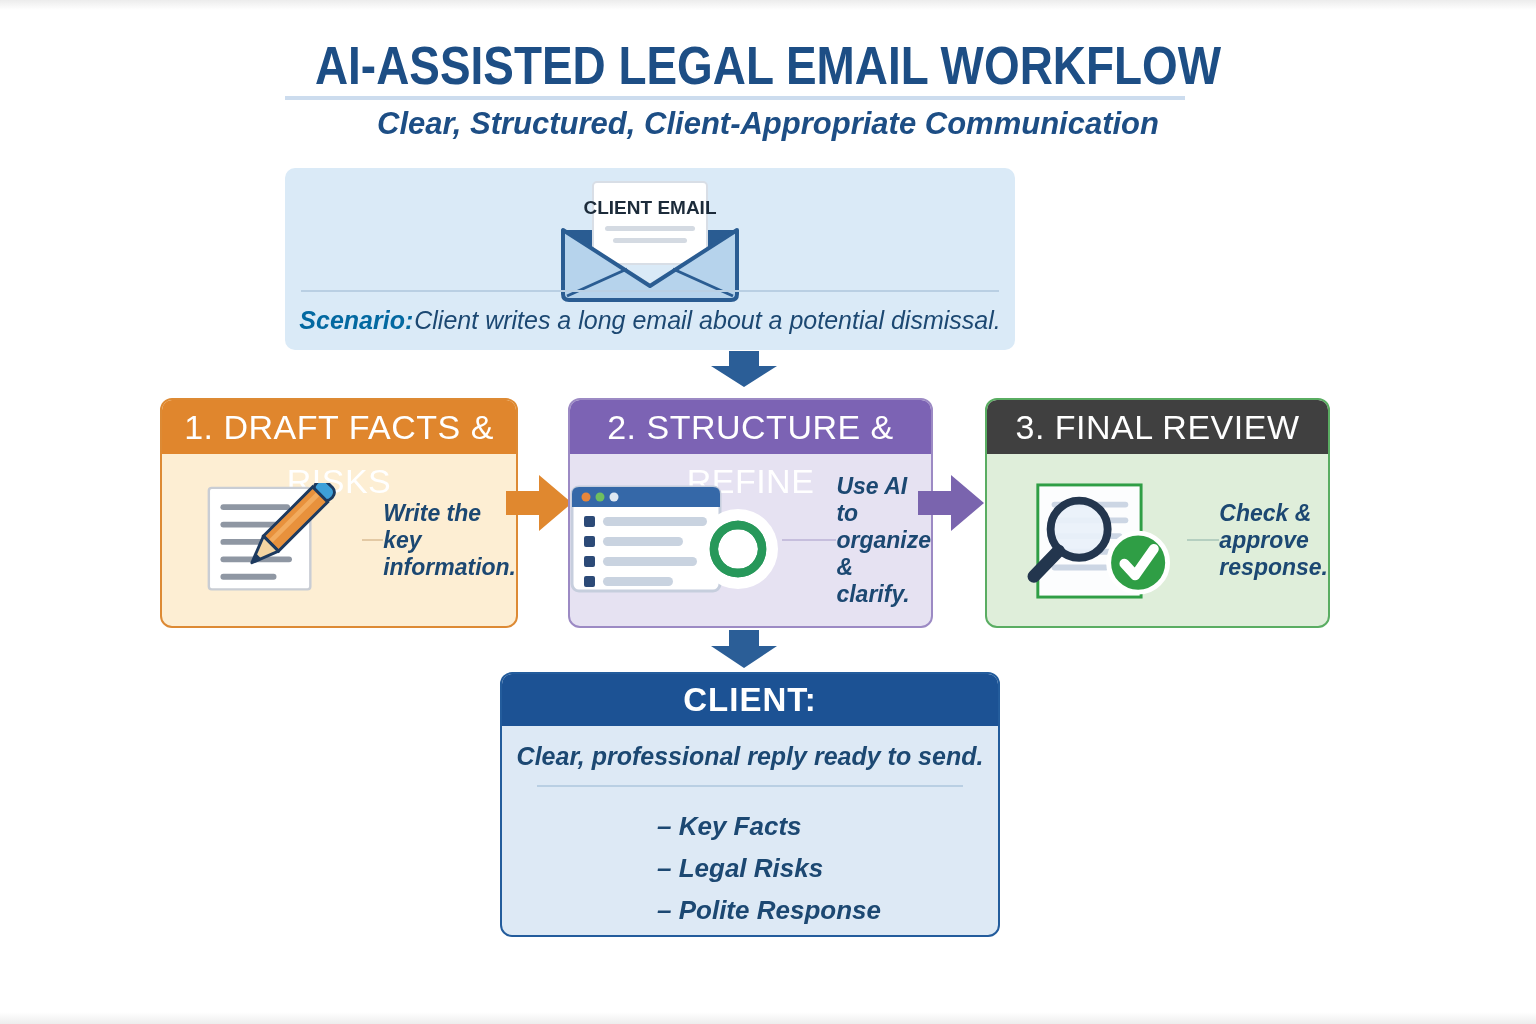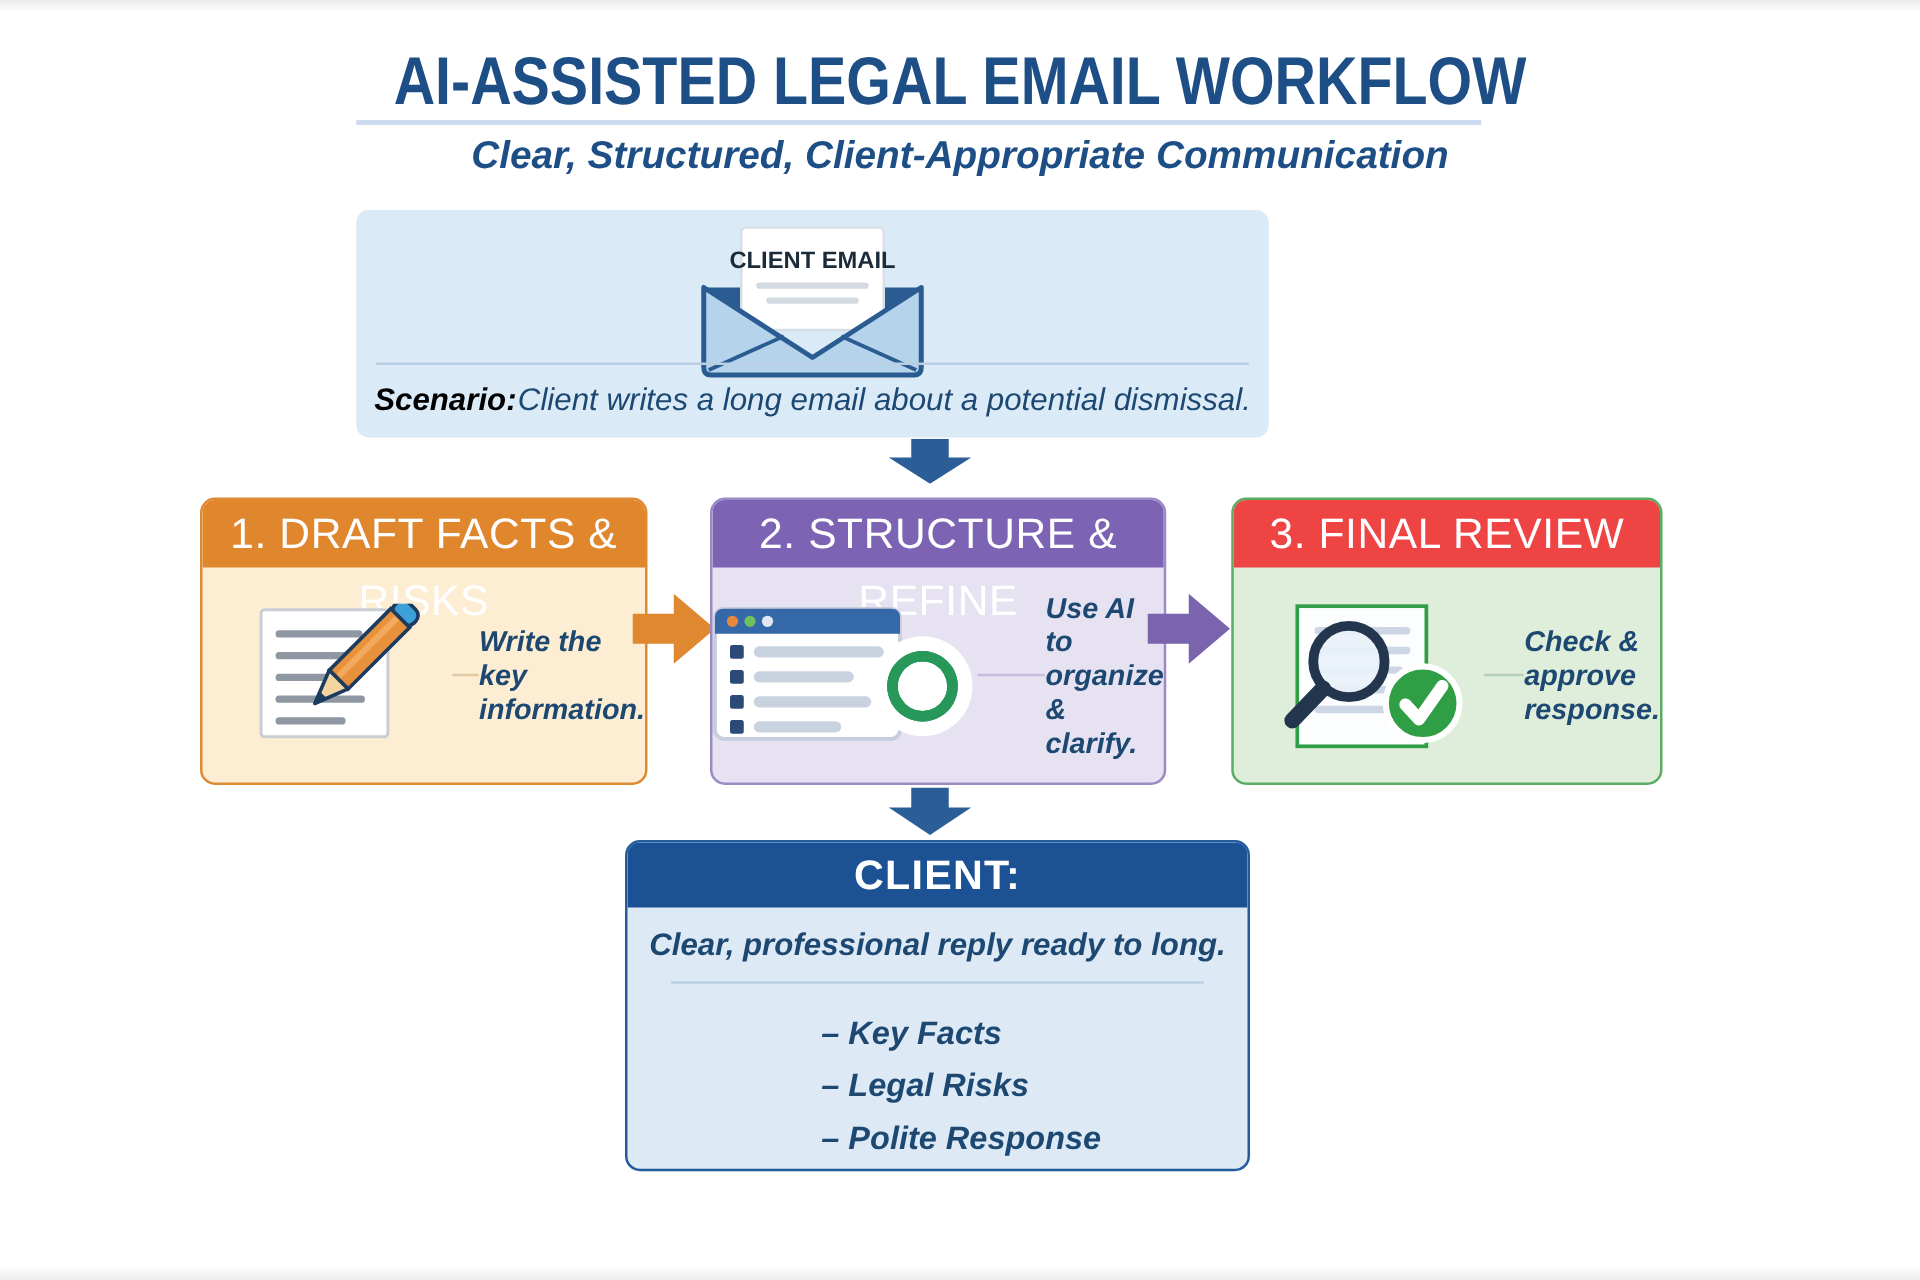--- a/index.html
+++ b/index.html
@@ -23,35 +23,35 @@
   .scenario{
     position:absolute;left:285px;top:168px;width:730px;height:182px;
     background:#daeaf7;border-radius:10px;
   }
   .scenario .env{position:absolute;left:50%;top:10px;transform:translateX(-50%);}
   .scen-rule{position:absolute;left:16px;right:16px;top:122px;height:2px;background:#b9cfe3;}
   .scen-text{
     position:absolute;left:0;top:138px;width:100%;text-align:center;
     font-size:25px;font-style:italic;color:#1c4872;
   }
-  .scen-text b{margin-right:1px;color:#000000;font-style:italic;}
+  .scen-text b{margin-right:1px;color:#0369a1;font-style:italic;}
   
   .arrow{position:absolute;}
   
   .step{position:absolute;height:230px;border-radius:12px;box-sizing:border-box;display:flex;flex-direction:column;overflow:hidden;}
   .step1{left:160px;top:398px;width:358px;background:#fdeed3;border:2px solid #dd8a34;}
   .step2{left:568px;top:398px;width:365px;background:#e6e2f2;border:2px solid #9c8ac4;}
   .step3{left:985px;top:398px;width:345px;background:#dfeeda;border:2px solid #5aad62;}
   .step-hd{
     height:54px;line-height:54px;text-align:center;color:#ffffff;
     font-size:34px;font-weight:normal;letter-spacing:.5px;border-radius:9px 9px 0 0;
   }
   .step1 .step-hd{background:#e0862d;}
   .step2 .step-hd{background:#7c63b4;}
-  .step3 .step-hd{background:#ef4444;}
+  .step3 .step-hd{background:#404040;}
   .step-body{flex:1;display:flex;align-items:center;justify-content:flex-start;}
   .icon-wrap{height:118px;display:flex;align-items:center;justify-content:center;margin-top:2px;}
   .step-rule{width:88%;height:2px;}
   .step1 .step-rule{background:#e3c9a4;}
   .step2 .step-rule{background:#c6bedd;}
   .step3 .step-rule{background:#b5cfc0;}
   .caption{
     flex:1;display:flex;align-items:center;justify-content:center;
     font-size:23px;font-weight:bold;font-style:italic;color:#1c4872;
   }
@@ -201,21 +201,21 @@
       <div class="caption">Check &amp; approve response.</div>
     </div>
   </div>
 
   <svg class="arrow" style="left:711px;top:630px;" width="66" height="38" viewBox="0 0 66 38">
     <polygon points="18,0 48,0 48,16 66,16 33,38 0,16 18,16" fill="#2b5e97"></polygon>
   </svg>
 
   <div class="result">
     <div class="result-hd">CLIENT:</div>
-    <div class="result-summary">Clear, professional reply ready to long.</div>
+    <div class="result-summary">Clear, professional reply ready to send.</div>
     <div class="result-rule"></div>
     <div class="result-list">
       <div class="result-item">– Key Facts</div>
       <div class="result-item">– Legal Risks</div>
       <div class="result-item">– Polite Response</div>
     </div>
   </div>
 
 </div>
 

